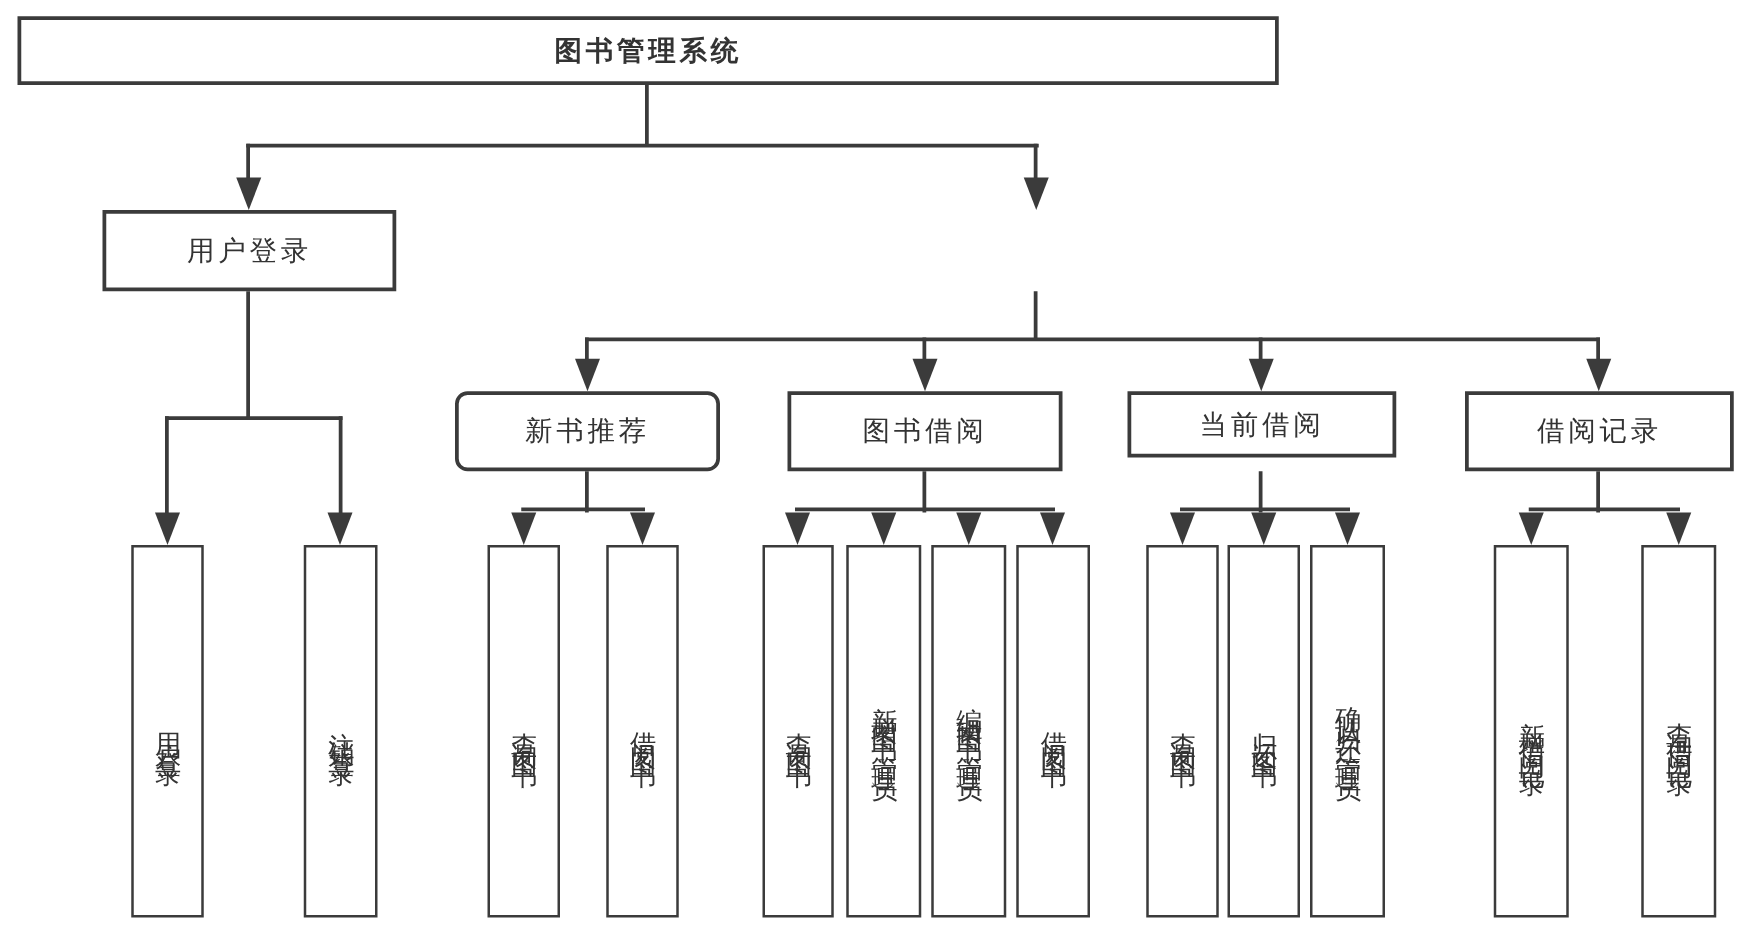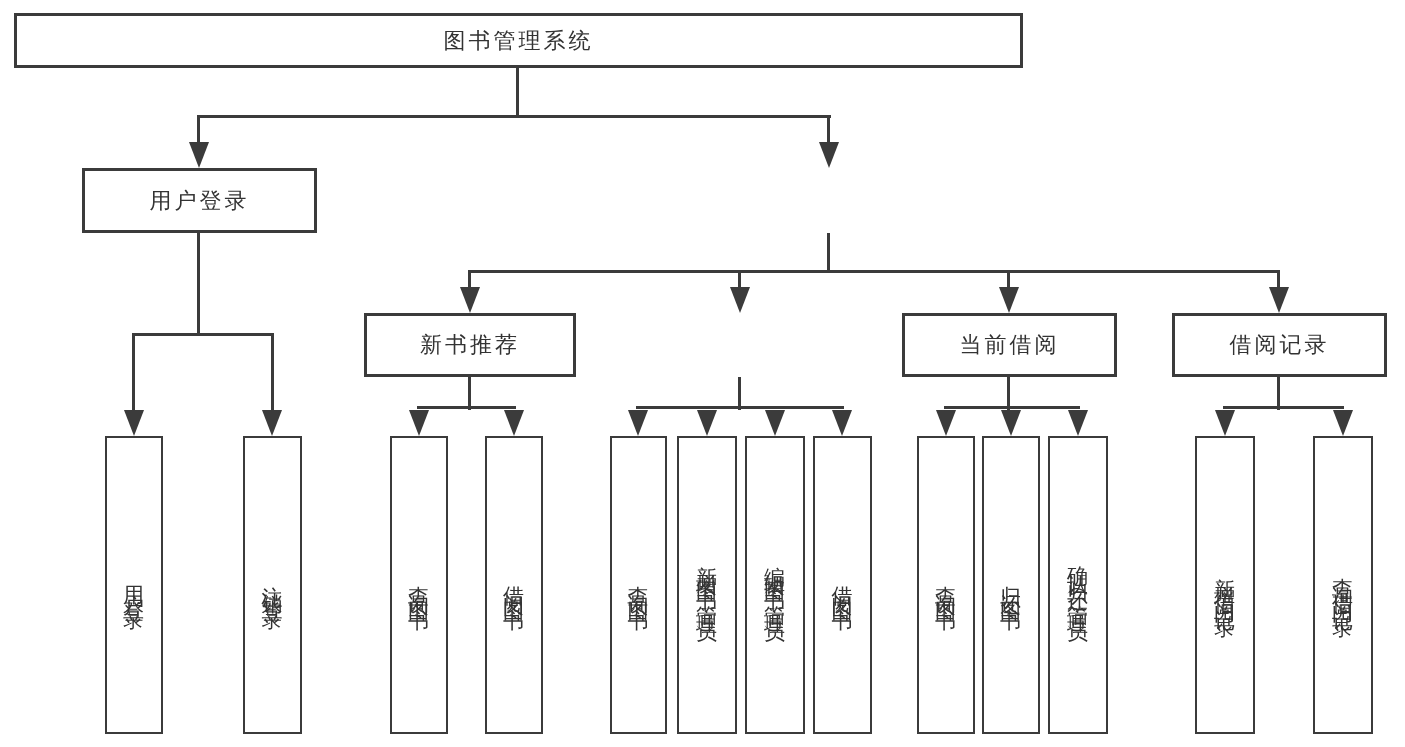--- a/index.html
+++ b/index.html
@@ -49,21 +49,21 @@
     color:#9a9a9a;
     letter-spacing:1px;
     white-space:nowrap;
   }
 </style>
 </head>
 <body>
 
 <div id="canvas">
 
-  <div class="node" style="left:14px;top:13px;width:1009px;height:55px;">
+  <div class="node" style="left:14px;top:13px;width:1009px;height:55px;font-weight:bold;">
     <span class="hlabel">图书管理系统</span>
   </div>
 
   <div class="vline" style="left:516px;top:68px;height:49px;"></div>
   <div class="hline" style="left:197px;top:115px;width:634px;"></div>
   <div class="vline" style="left:197px;top:115px;height:30px;"></div>
   <div class="arrow" style="left:189px;top:142px;"></div>
   <div class="vline" style="left:827px;top:115px;height:30px;"></div>
   <div class="arrow" style="left:819px;top:142px;"></div>
 
@@ -82,24 +82,27 @@
   <div class="hline" style="left:468px;top:270px;width:812px;"></div>
   <div class="vline" style="left:468px;top:270px;height:19px;"></div>
   <div class="arrow" style="left:460px;top:287px;"></div>
   <div class="vline" style="left:738px;top:270px;height:19px;"></div>
   <div class="arrow" style="left:730px;top:287px;"></div>
   <div class="vline" style="left:1007px;top:270px;height:19px;"></div>
   <div class="arrow" style="left:999px;top:287px;"></div>
   <div class="vline" style="left:1277px;top:270px;height:19px;"></div>
   <div class="arrow" style="left:1269px;top:287px;"></div>
 
-  <div class="node" style="left:364px;top:313px;width:212px;height:64px;">
+  <div class="node" style="left:364px;top:313px;width:212px;height:64px;border-radius:10px;">
     <span class="hlabel">新书推荐</span>
   </div>
-  <div class="node" style="left:902px;top:313px;width:215px;height:64px;">
+  <div class="node" style="left:630px;top:313px;width:220px;height:64px;">
+    <span class="hlabel">图书借阅</span>
+  </div>
+  <div class="node" style="left:902px;top:313px;width:215px;height:53px;">
     <span class="hlabel">当前借阅</span>
   </div>
   <div class="node" style="left:1172px;top:313px;width:215px;height:64px;">
     <span class="hlabel">借阅记录</span>
   </div>
 
   <div class="vline" style="left:468px;top:377px;height:33px;"></div>
   <div class="hline" style="left:417px;top:406px;width:99px;"></div>
   <div class="arrow" style="left:409px;top:410px;"></div>
   <div class="arrow" style="left:504px;top:410px;"></div>

